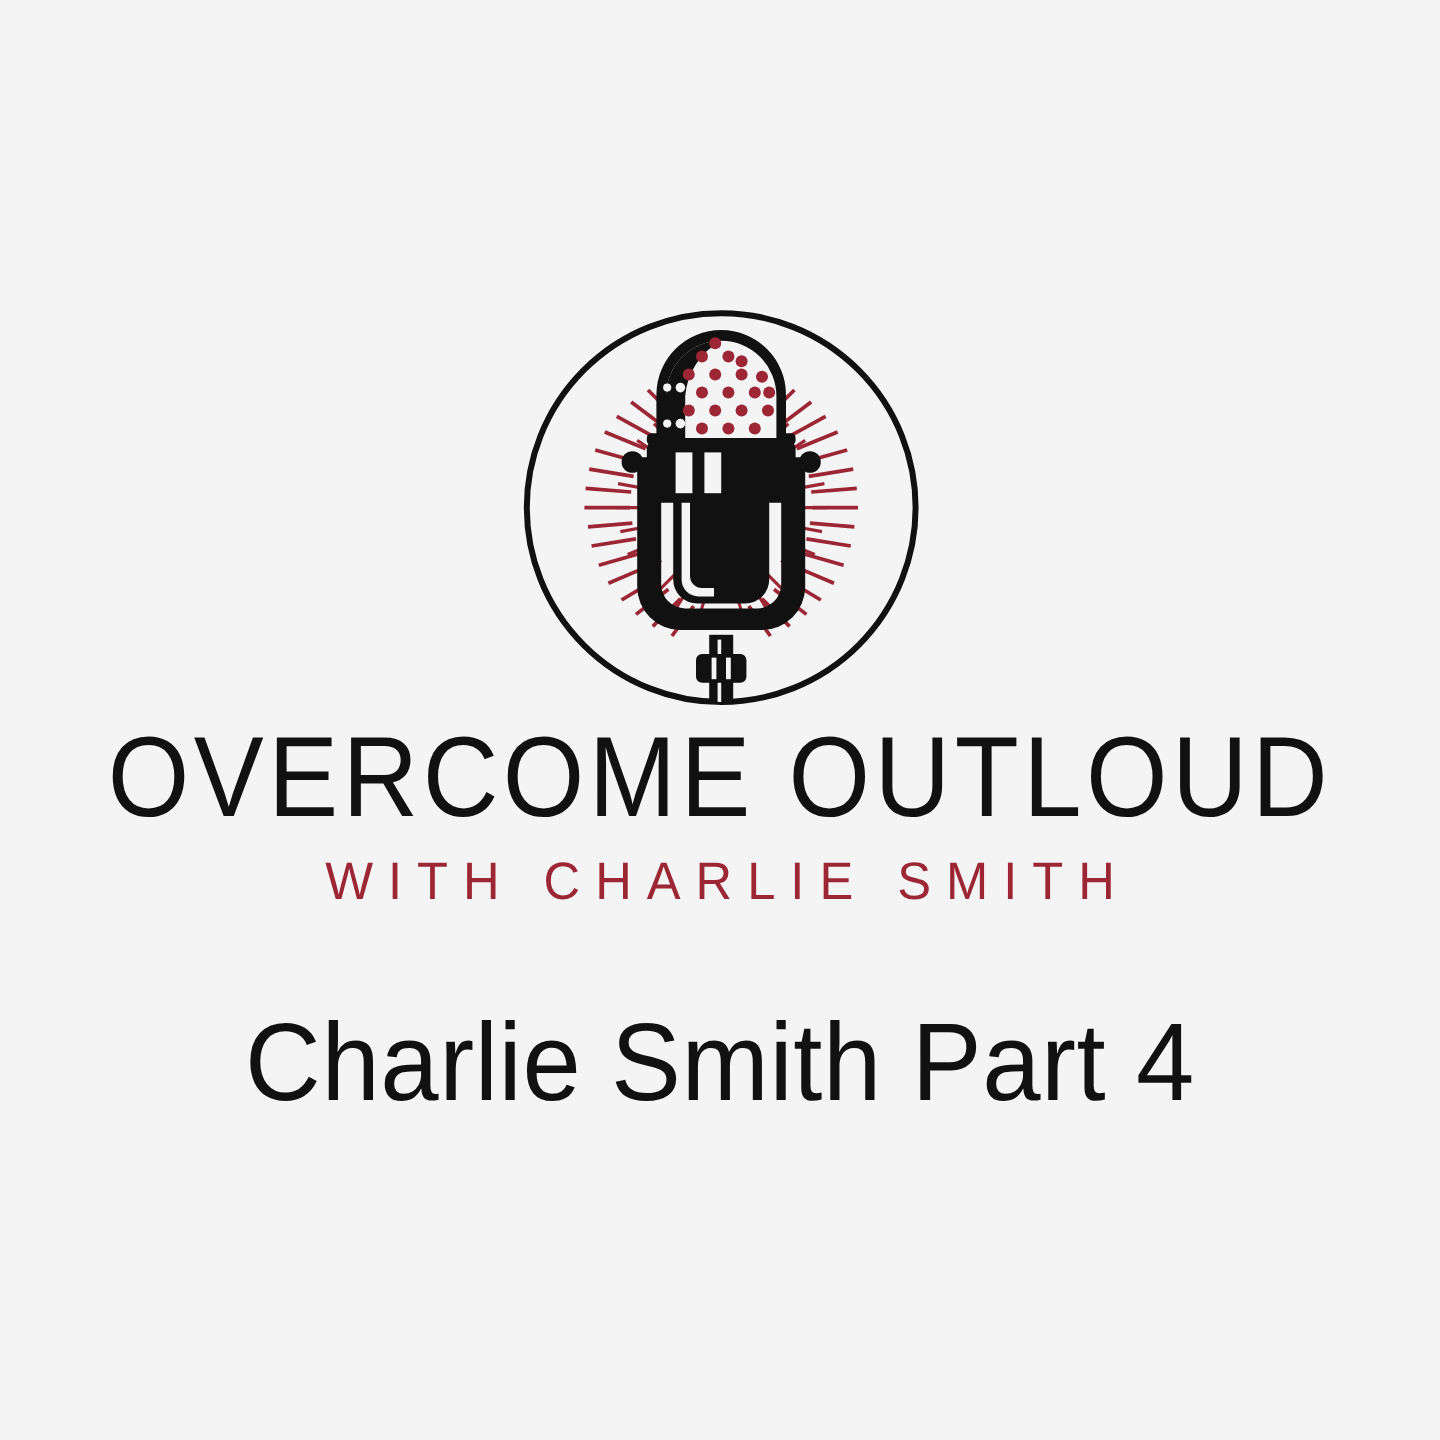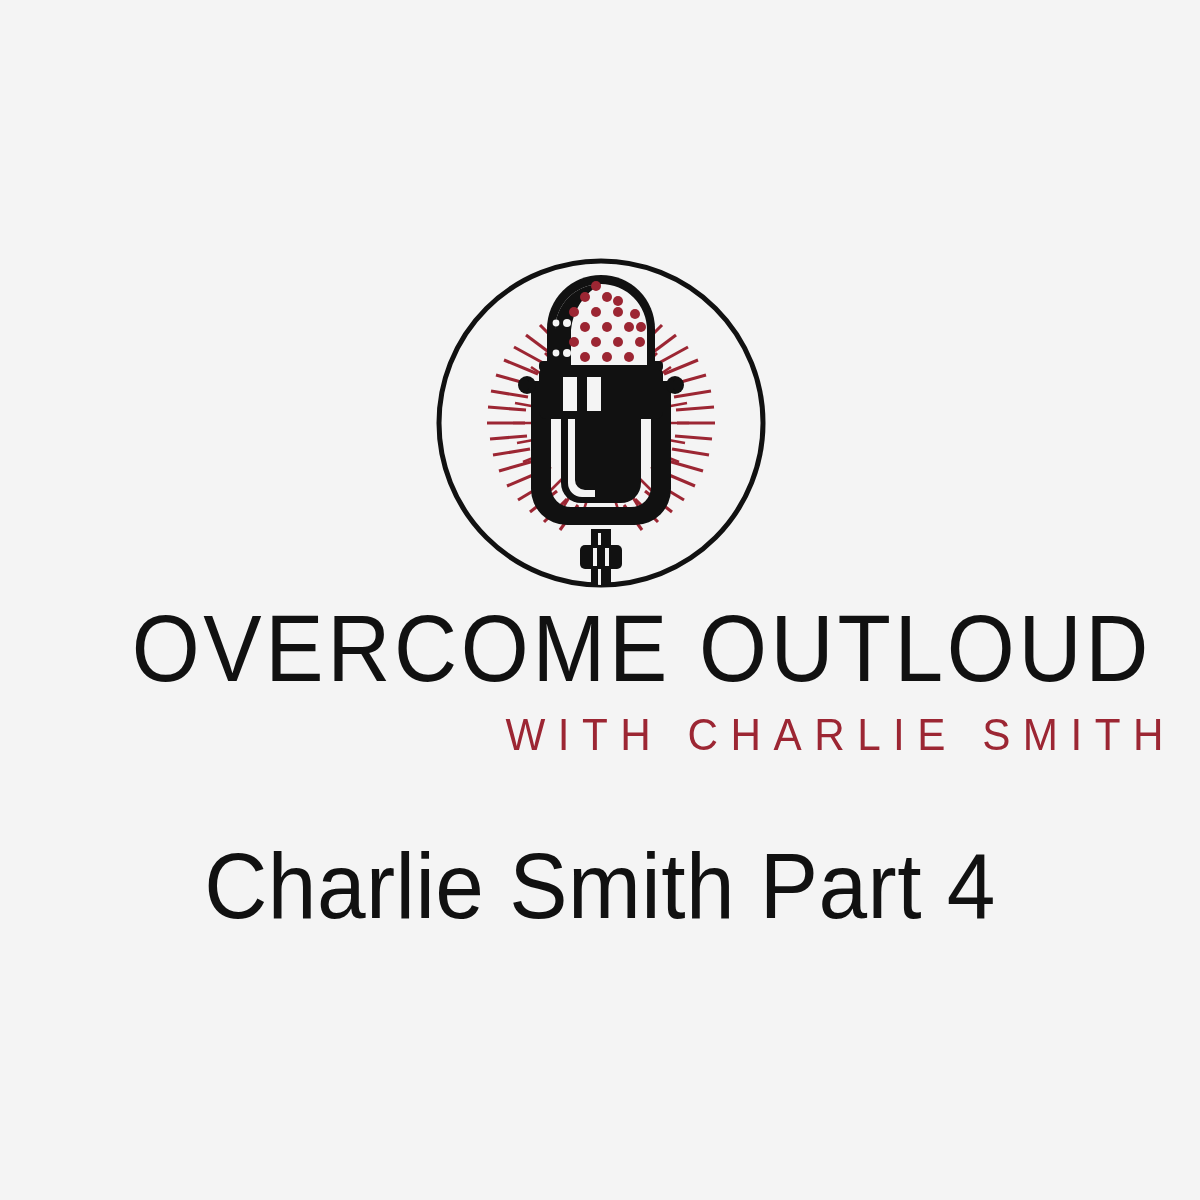--- a/index.html
+++ b/index.html
@@ -35,21 +35,21 @@
     width: 332px;
     height: 332px;
   }
 
   
   .title-block {
     position: absolute;
     left: 0;
     top: 600px;
     width: 1200px;
-    text-align: right;
+    text-align: center;
   }
 
   .show-title {
     display: block;
     font-family: "Liberation Sans", sans-serif;
     font-weight: 300;
     font-size: 95px;
     line-height: 96px;
     letter-spacing: 4px;
     color: #111111;

